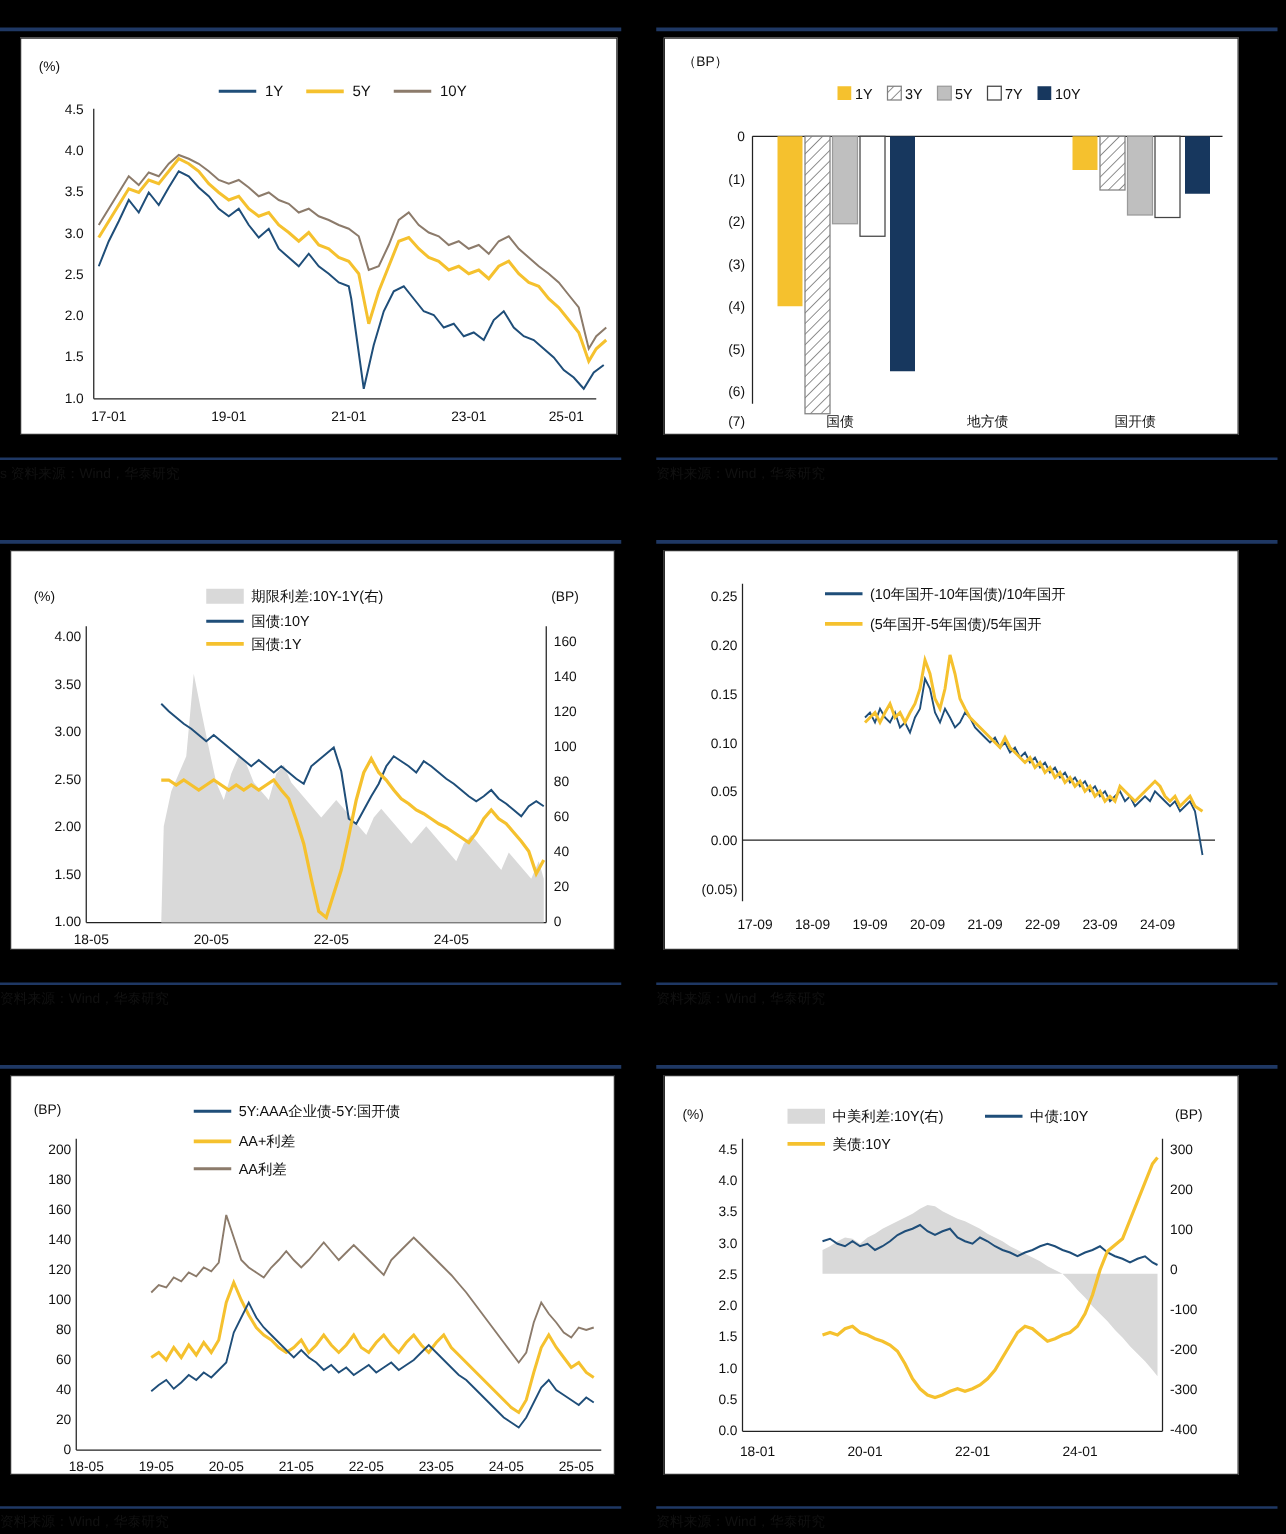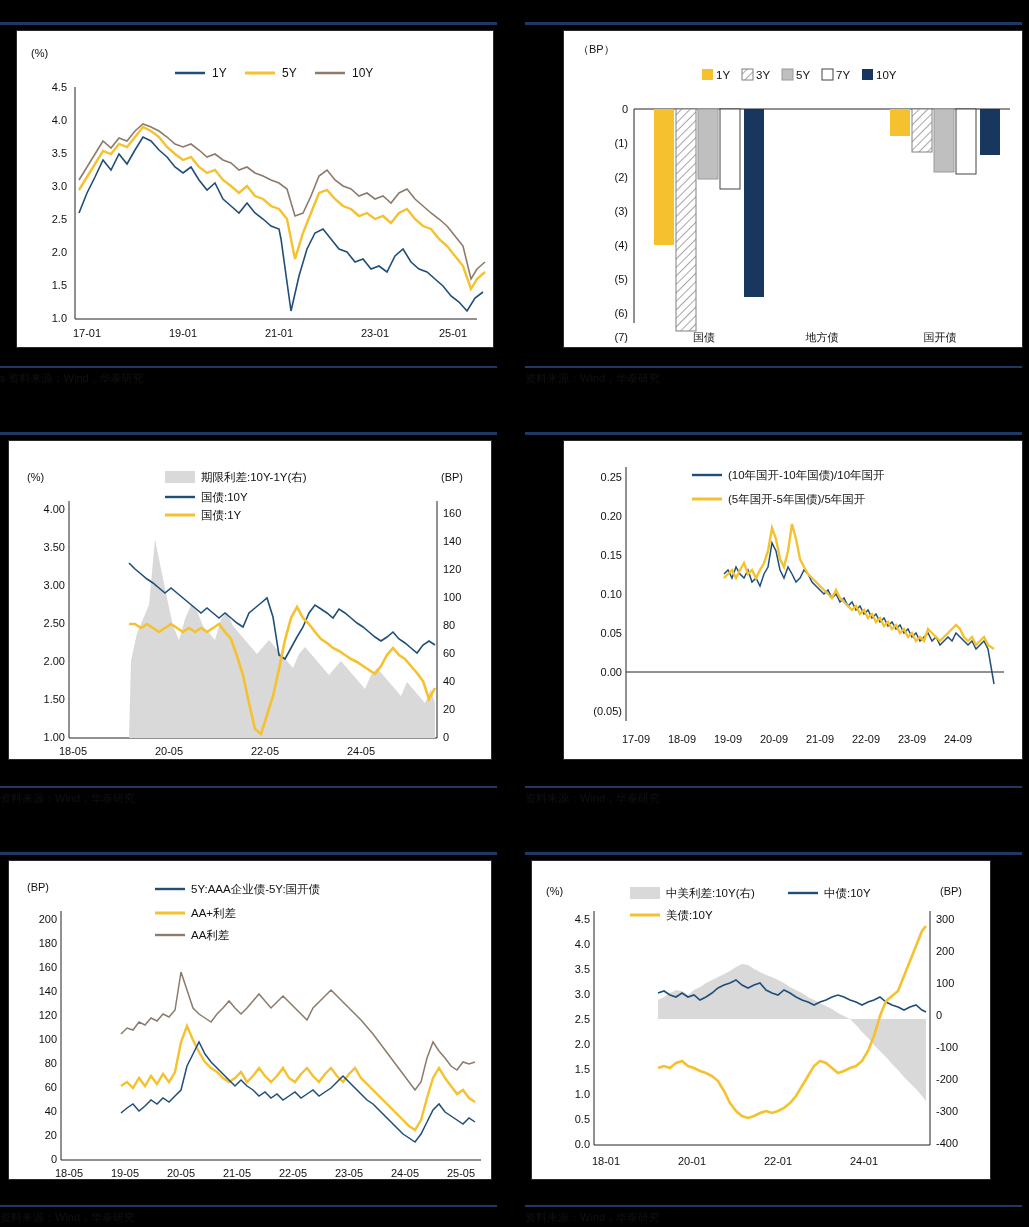--- a/index.html
+++ b/index.html
@@ -54,21 +54,21 @@
         <text x="265" y="46" font-family="Liberation Sans, sans-serif" font-size="12" fill="#111">5Y</text>
         <line x1="298" y1="42" x2="328" y2="42" stroke="#8c7b6b" stroke-width="2.5"></line>
         <text x="335" y="46" font-family="Liberation Sans, sans-serif" font-size="12" fill="#111">10Y</text>
       </g>
     </svg>
   </div>
   <div class="srcline" style="left:0;top:366px;width:497px;"></div>
   <div class="source" style="left:0;top:371px;">s 资料来源：Wind，华泰研究</div>
 
   <div class="topline" style="left:525px;top:22px;width:497px;"></div>
-  <div class="chartbox" style="left:531px;top:30px;width:460px;height:318px;margin-left:32px;">
+  <div class="chartbox" style="left:531px;top:30px;width:460px;height:318px;">
     <svg width="458" height="316" viewBox="0 0 458 316">
       <defs>
         <pattern id="hatch3y" width="6" height="6" patternUnits="userSpaceOnUse" patternTransform="rotate(45)">
           <rect width="6" height="6" fill="#ffffff"></rect>
           <line x1="0" y1="0" x2="0" y2="6" stroke="#808080" stroke-width="1.4"></line>
         </pattern>
       </defs>
       <g font-family="Liberation Sans, sans-serif" font-size="11" fill="#111">
         <text x="14" y="22">（BP）</text>
         <text x="64" y="82" text-anchor="end">0</text>
@@ -159,21 +159,21 @@
           <text x="192" y="60">国债:10Y</text>
         <line x1="156" y1="74" x2="186" y2="74" stroke="#f5c12e" stroke-width="3"></line>
           <text x="192" y="78">国债:1Y</text>
       </g>
     </svg>
   </div>
   <div class="srcline" style="left:0;top:786px;width:497px;"></div>
   <div class="source" style="left:0;top:791px;">资料来源：Wind，华泰研究</div>
 
   <div class="topline" style="left:525px;top:432px;width:497px;"></div>
-  <div class="chartbox" style="left:563px;top:440px;width:460px;height:320px;">
+  <div class="chartbox" style="left:531px;top:440px;width:460px;height:320px;">
     <svg width="458" height="318" viewBox="0 0 458 318">
       <g font-family="Liberation Sans, sans-serif" font-size="11" fill="#111">
         <text x="58" y="40" text-anchor="end">0.25</text>
         <text x="58" y="79" text-anchor="end">0.20</text>
         <text x="58" y="118" text-anchor="end">0.15</text>
         <text x="58" y="157" text-anchor="end">0.10</text>
         <text x="58" y="196" text-anchor="end">0.05</text>
         <text x="58" y="235" text-anchor="end">0.00</text>
         <text x="58" y="274" text-anchor="end">(0.05)</text>
         <text x="72" y="302" text-anchor="middle">17-09</text>

